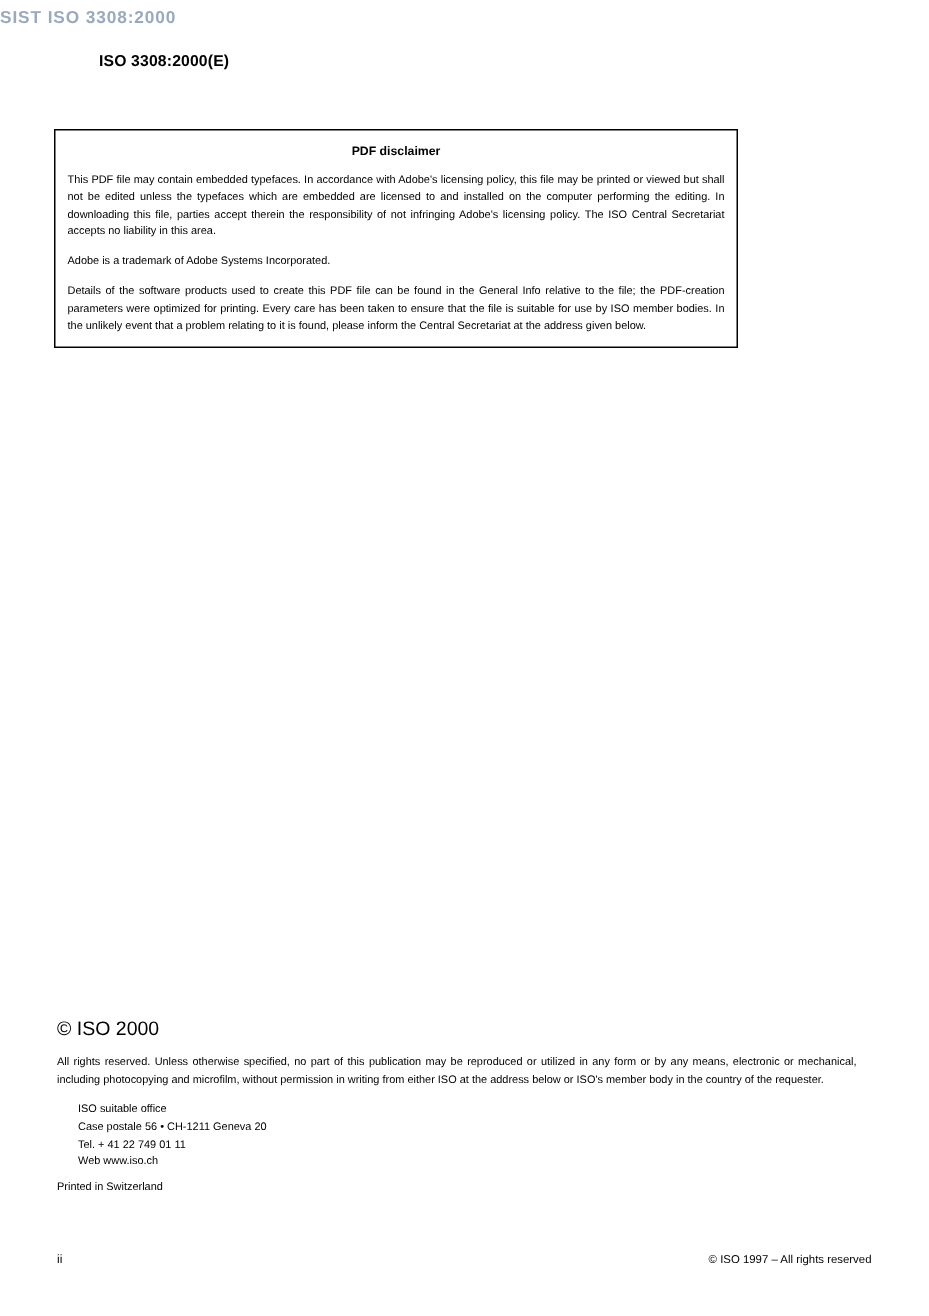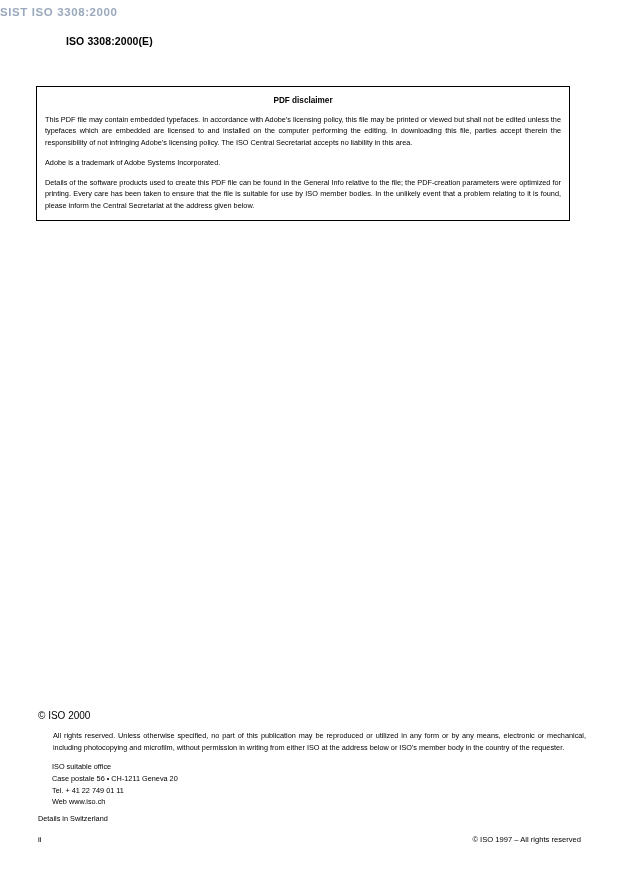--- a/index.html
+++ b/index.html
@@ -38,21 +38,21 @@
     left: 38px;
     font-size: 10.5px;
     font-weight: bold;
     letter-spacing: 0.1px;
     margin-left: 28px;
   }
   .disclaimer-box {
     position: absolute;
     top: 86px;
     left: 36px;
-    width: 534px;
+    width: 456px;
     border: 1px solid #000000;
     box-sizing: border-box;
     padding: 7px 8px 9px 8px;
   }
   .disclaimer-title {
     text-align: center;
     font-size: 8.2px;
     font-weight: bold;
     margin: 2px 0 9px 0;
   }
@@ -65,29 +65,28 @@
   .disclaimer-box p:last-child {
     margin-bottom: 0;
   }
   .copyright-block {
     position: absolute;
     top: 678px;
     left: 38px;
     width: 534px;
   }
   .copyright-line {
-    font-size: 10px;
+    font-size: 13px;
     margin-bottom: 9px;
-    margin-top: 32px;
   }
   .rights-text {
     font-size: 7.3px;
     line-height: 1.58;
     text-align: justify;
-    margin: 0 0 8px 15px;
+    margin: 0 0 8px 0;
     width: 533px;
   }
   .address {
     margin-left: 14px;
     font-size: 7.3px;
     line-height: 1.62;
   }
   .printed {
     margin-top: 6px;
     font-size: 7.3px;
@@ -123,19 +122,19 @@
 
   <div class="copyright-block">
     <div class="copyright-line">©  ISO 2000</div>
     <p class="rights-text">All rights reserved. Unless otherwise specified, no part of this publication may be reproduced or utilized in any form or by any means, electronic or mechanical, including photocopying and microfilm, without permission in writing from either ISO at the address below or ISO's member body in the country of the requester.</p>
     <div class="address">
       <div>ISO suitable office</div>
       <div>Case postale 56 • CH-1211 Geneva  20</div>
       <div>Tel.  + 41 22 749 01 11</div>
       <div>Web  www.iso.ch</div>
     </div>
-    <div class="printed">Details in Switzerland</div>
+    <div class="printed">Printed in Switzerland</div>
   </div>
 
   <div class="footer-left">ii</div>
   <div class="footer-right">© ISO 1997 – All rights reserved</div>
 
 </div>
 
 </body></html>

